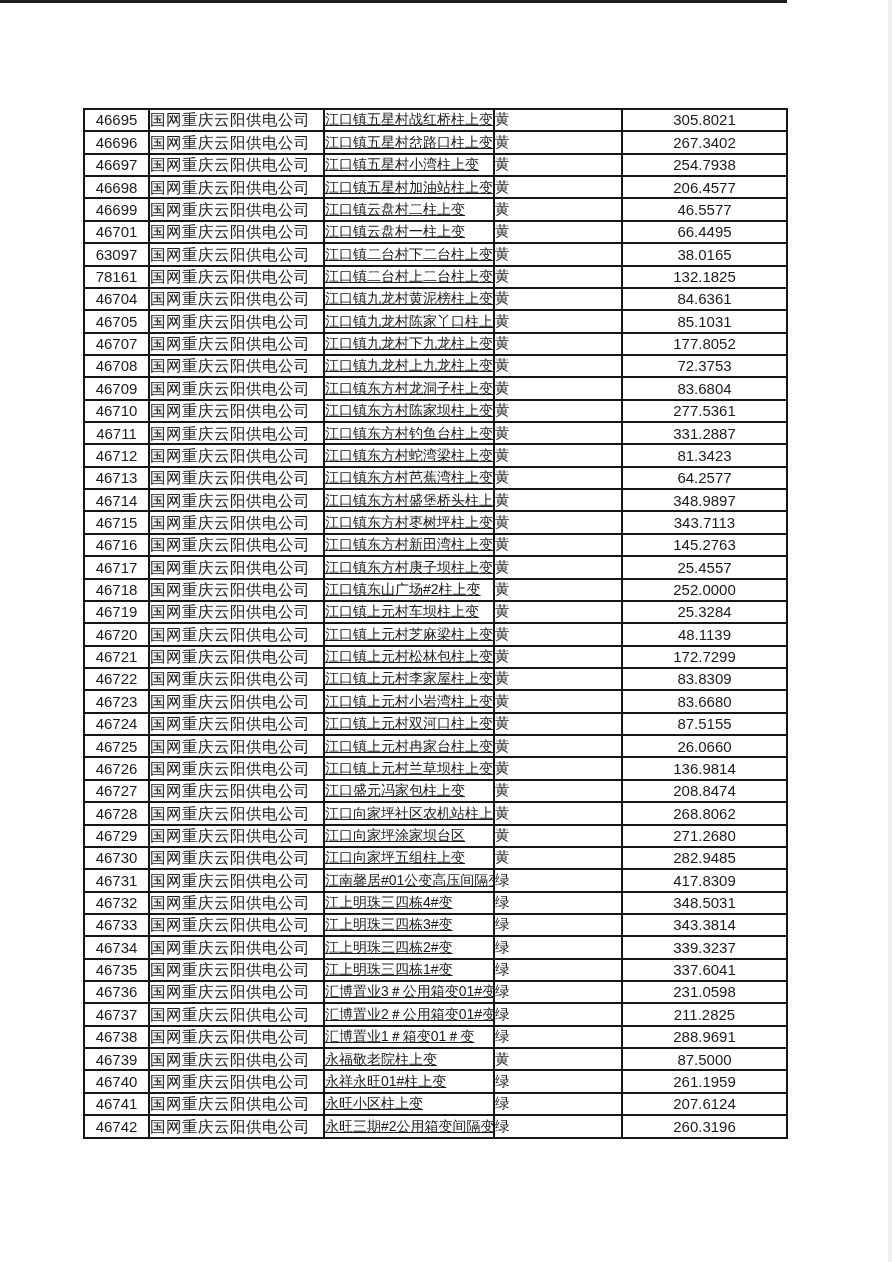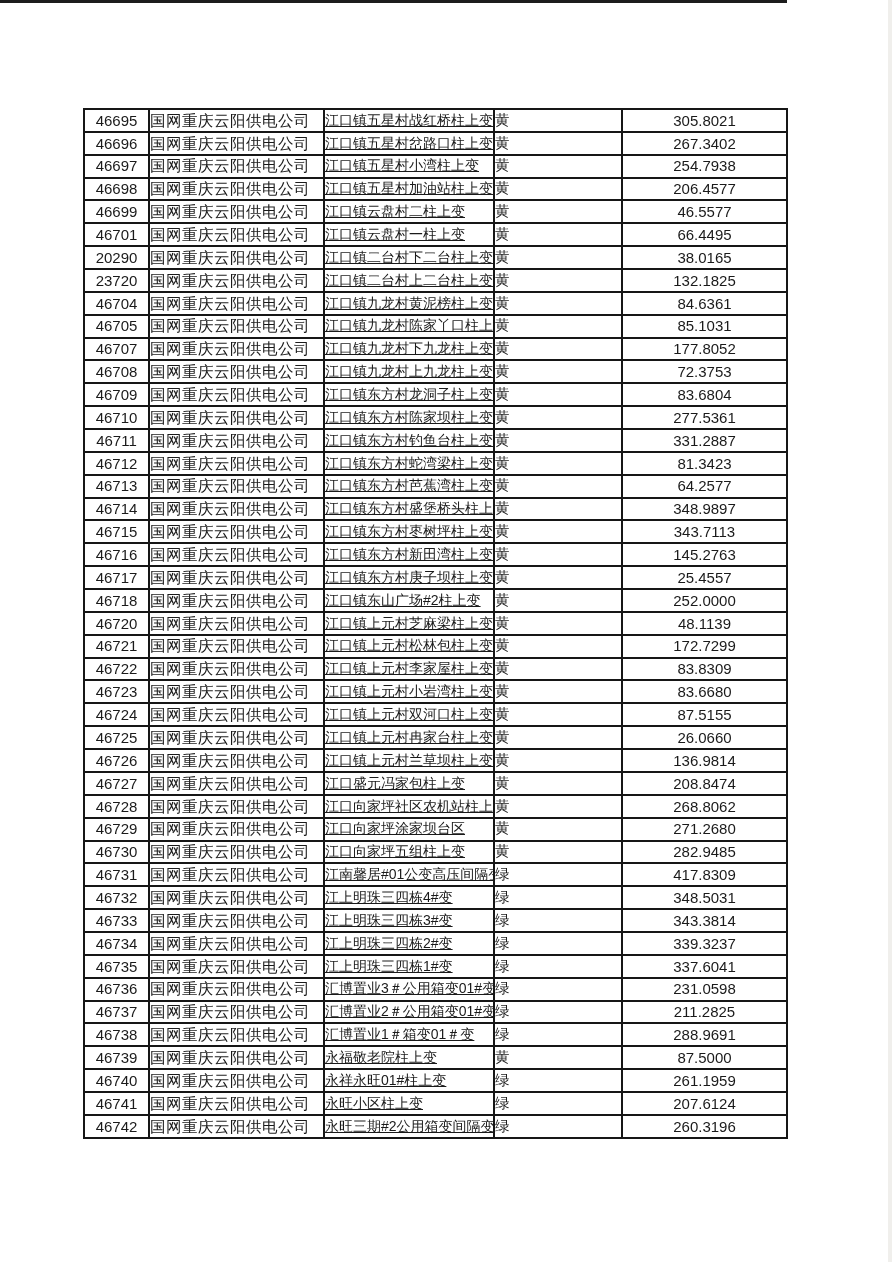--- a/index.html
+++ b/index.html
@@ -116,29 +116,29 @@
 
     <tr>
       <td class="c-id">46701</td>
       <td class="c-comp">国网重庆云阳供电公司</td>
       <td class="c-name">江口镇云盘村一柱上变</td>
       <td class="c-color">黄</td>
       <td class="c-value">66.4495</td>
     </tr>
 
     <tr>
-      <td class="c-id">20290</td>
+      <td class="c-id">63097</td>
       <td class="c-comp">国网重庆云阳供电公司</td>
       <td class="c-name">江口镇二台村下二台柱上变</td>
       <td class="c-color">黄</td>
       <td class="c-value">38.0165</td>
     </tr>
 
     <tr>
-      <td class="c-id">23720</td>
+      <td class="c-id">78161</td>
       <td class="c-comp">国网重庆云阳供电公司</td>
       <td class="c-name">江口镇二台村上二台柱上变</td>
       <td class="c-color">黄</td>
       <td class="c-value">132.1825</td>
     </tr>
 
     <tr>
       <td class="c-id">46704</td>
       <td class="c-comp">国网重庆云阳供电公司</td>
       <td class="c-name">江口镇九龙村黄泥榜柱上变</td>
@@ -244,20 +244,27 @@
     </tr>
 
     <tr>
       <td class="c-id">46718</td>
       <td class="c-comp">国网重庆云阳供电公司</td>
       <td class="c-name">江口镇东山广场#2柱上变</td>
       <td class="c-color">黄</td>
       <td class="c-value">252.0000</td>
     </tr>
 
+    <tr>
+      <td class="c-id">46719</td>
+      <td class="c-comp">国网重庆云阳供电公司</td>
+      <td class="c-name">江口镇上元村车坝柱上变</td>
+      <td class="c-color">黄</td>
+      <td class="c-value">25.3284</td>
+    </tr>
 
     <tr>
       <td class="c-id">46720</td>
       <td class="c-comp">国网重庆云阳供电公司</td>
       <td class="c-name">江口镇上元村芝麻梁柱上变</td>
       <td class="c-color">黄</td>
       <td class="c-value">48.1139</td>
     </tr>
 
     <tr>

